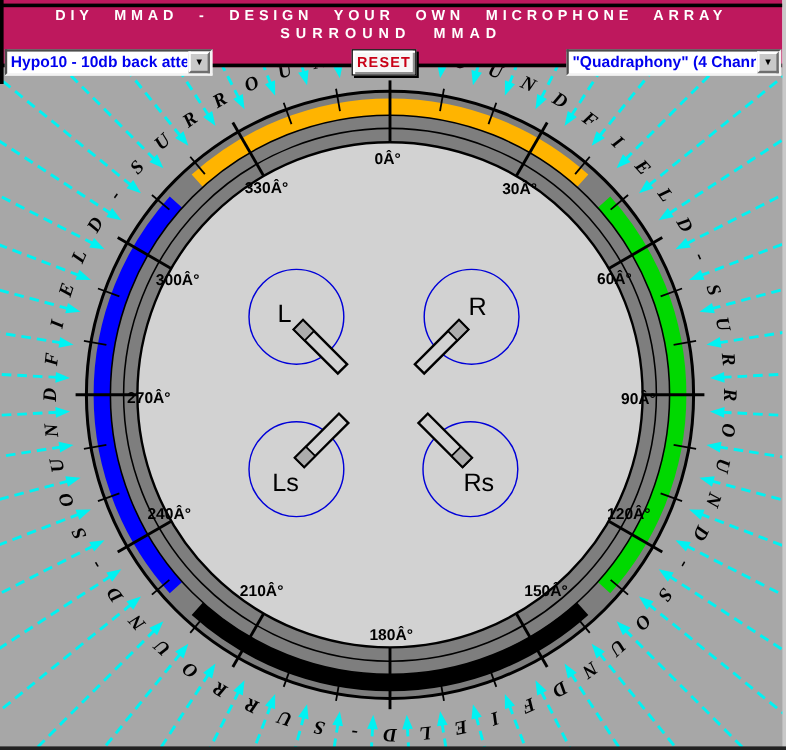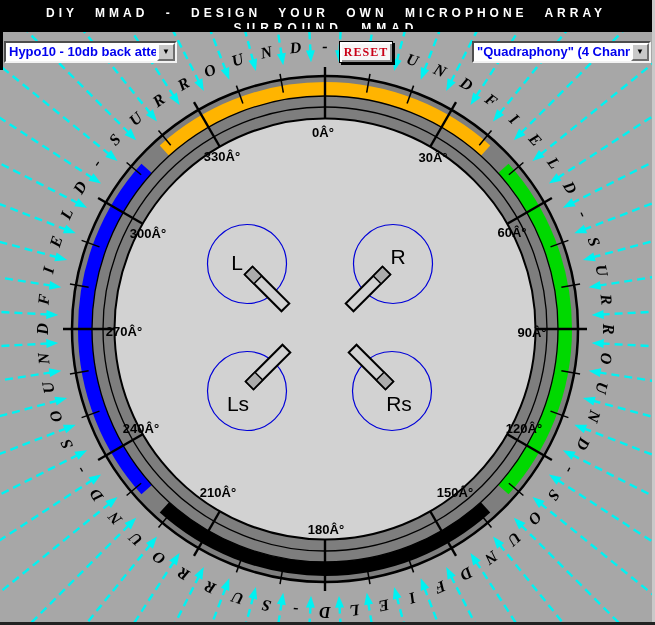--- a/index.html
+++ b/index.html
@@ -4,21 +4,21 @@
 <style>
   html,body{margin:0;padding:0;}
   body{
     width:655px;height:625px;position:relative;overflow:hidden;
     background:#a7a7a7;font-family:"Liberation Sans",sans-serif;
   }
   #dial-svg{position:absolute;left:0;top:0;z-index:1;}
 
   
   .titlebar{
-    position:absolute;left:0;top:0;width:655px;height:32px;background:#000000;
+    position:absolute;left:0;top:0;width:655px;height:56px;background:#be185d;
     z-index:5;box-sizing:border-box;border-right:3px solid #ffffff;
   }
   .titlebar .black-line-top{position:absolute;left:0;top:3px;width:100%;height:3px;background:#000;}
   .titlebar .black-line-bottom{position:absolute;left:0;bottom:0;width:100%;height:3px;background:#000;}
   .title-text{
     position:absolute;left:0;top:6px;width:100%;text-align:center;color:#fff;
     font-weight:bold;font-size:12px;letter-spacing:4px;word-spacing:10px;line-height:15px;
   }
   .title-text .l2{letter-spacing:5px;}
 
@@ -38,21 +38,21 @@
     border-bottom:2px solid #6e6e6e;border-right:2px solid #6e6e6e;
     text-align:center;font-size:8px;line-height:14px;color:#000;
   }
   #combo-mic{left:4px;width:173px;}
   #combo-channels{left:472px;width:179px;}
   .reset-btn{
     position:absolute;left:293px;top:41px;width:54px;height:22px;z-index:6;box-sizing:border-box;
     background:#f6f6f6;border:1px solid #000;
     box-shadow:inset 2px 2px 0 #ffffff, inset -2px -2px 0 #909090, 2px 2px 0 #000;
     color:#c90016;font-weight:bold;font-size:12px;text-align:center;line-height:20px;letter-spacing:1px;
-    padding:0;font-family:Liberation Serif, serif;margin-left:46px;
+    padding:0;font-family:Liberation Sans, sans-serif;
   }
   
   .edge-left{position:absolute;left:0;top:0;width:3px;height:70px;background:#000;z-index:7;}
   .edge-right{position:absolute;left:652px;top:0;width:3px;height:625px;background:#c9c9c9;z-index:7;}
   .edge-bottom{position:absolute;left:0;top:622px;width:655px;height:3px;background:#222;z-index:7;}
 </style>
 </head>
 <body>
 
 <svg id="dial-svg" width="655" height="625" viewBox="0 0 655 625">

